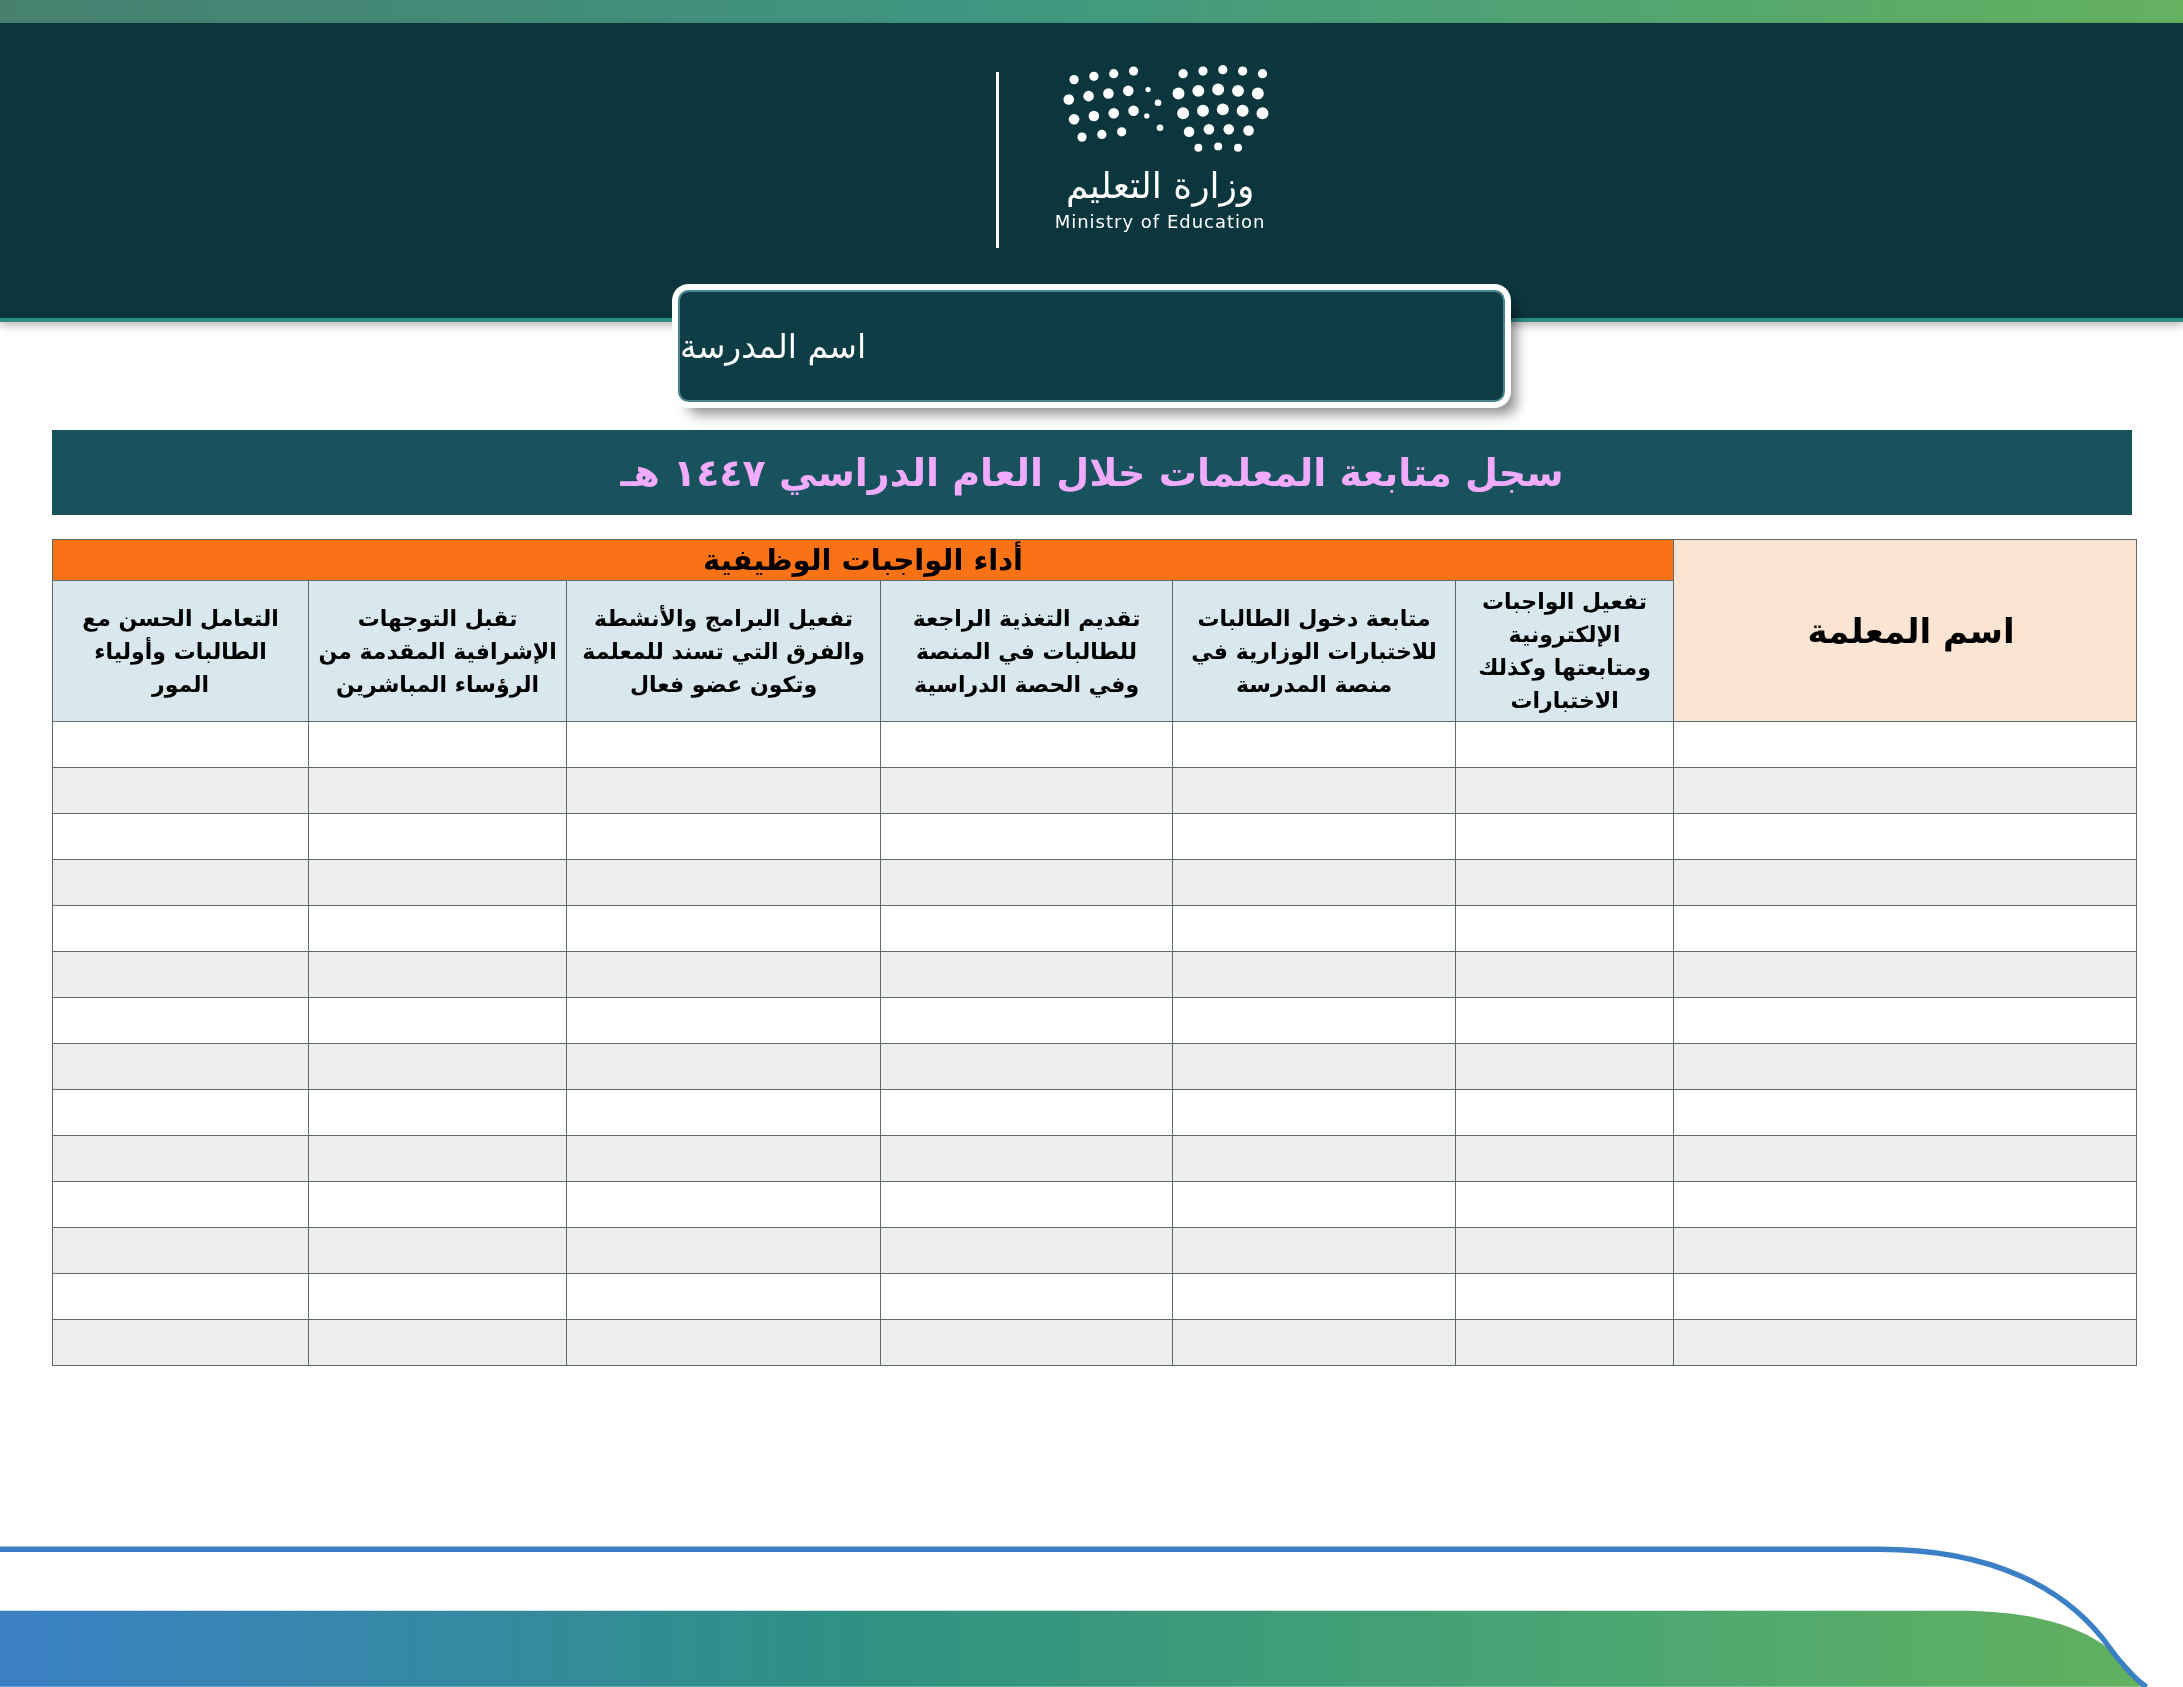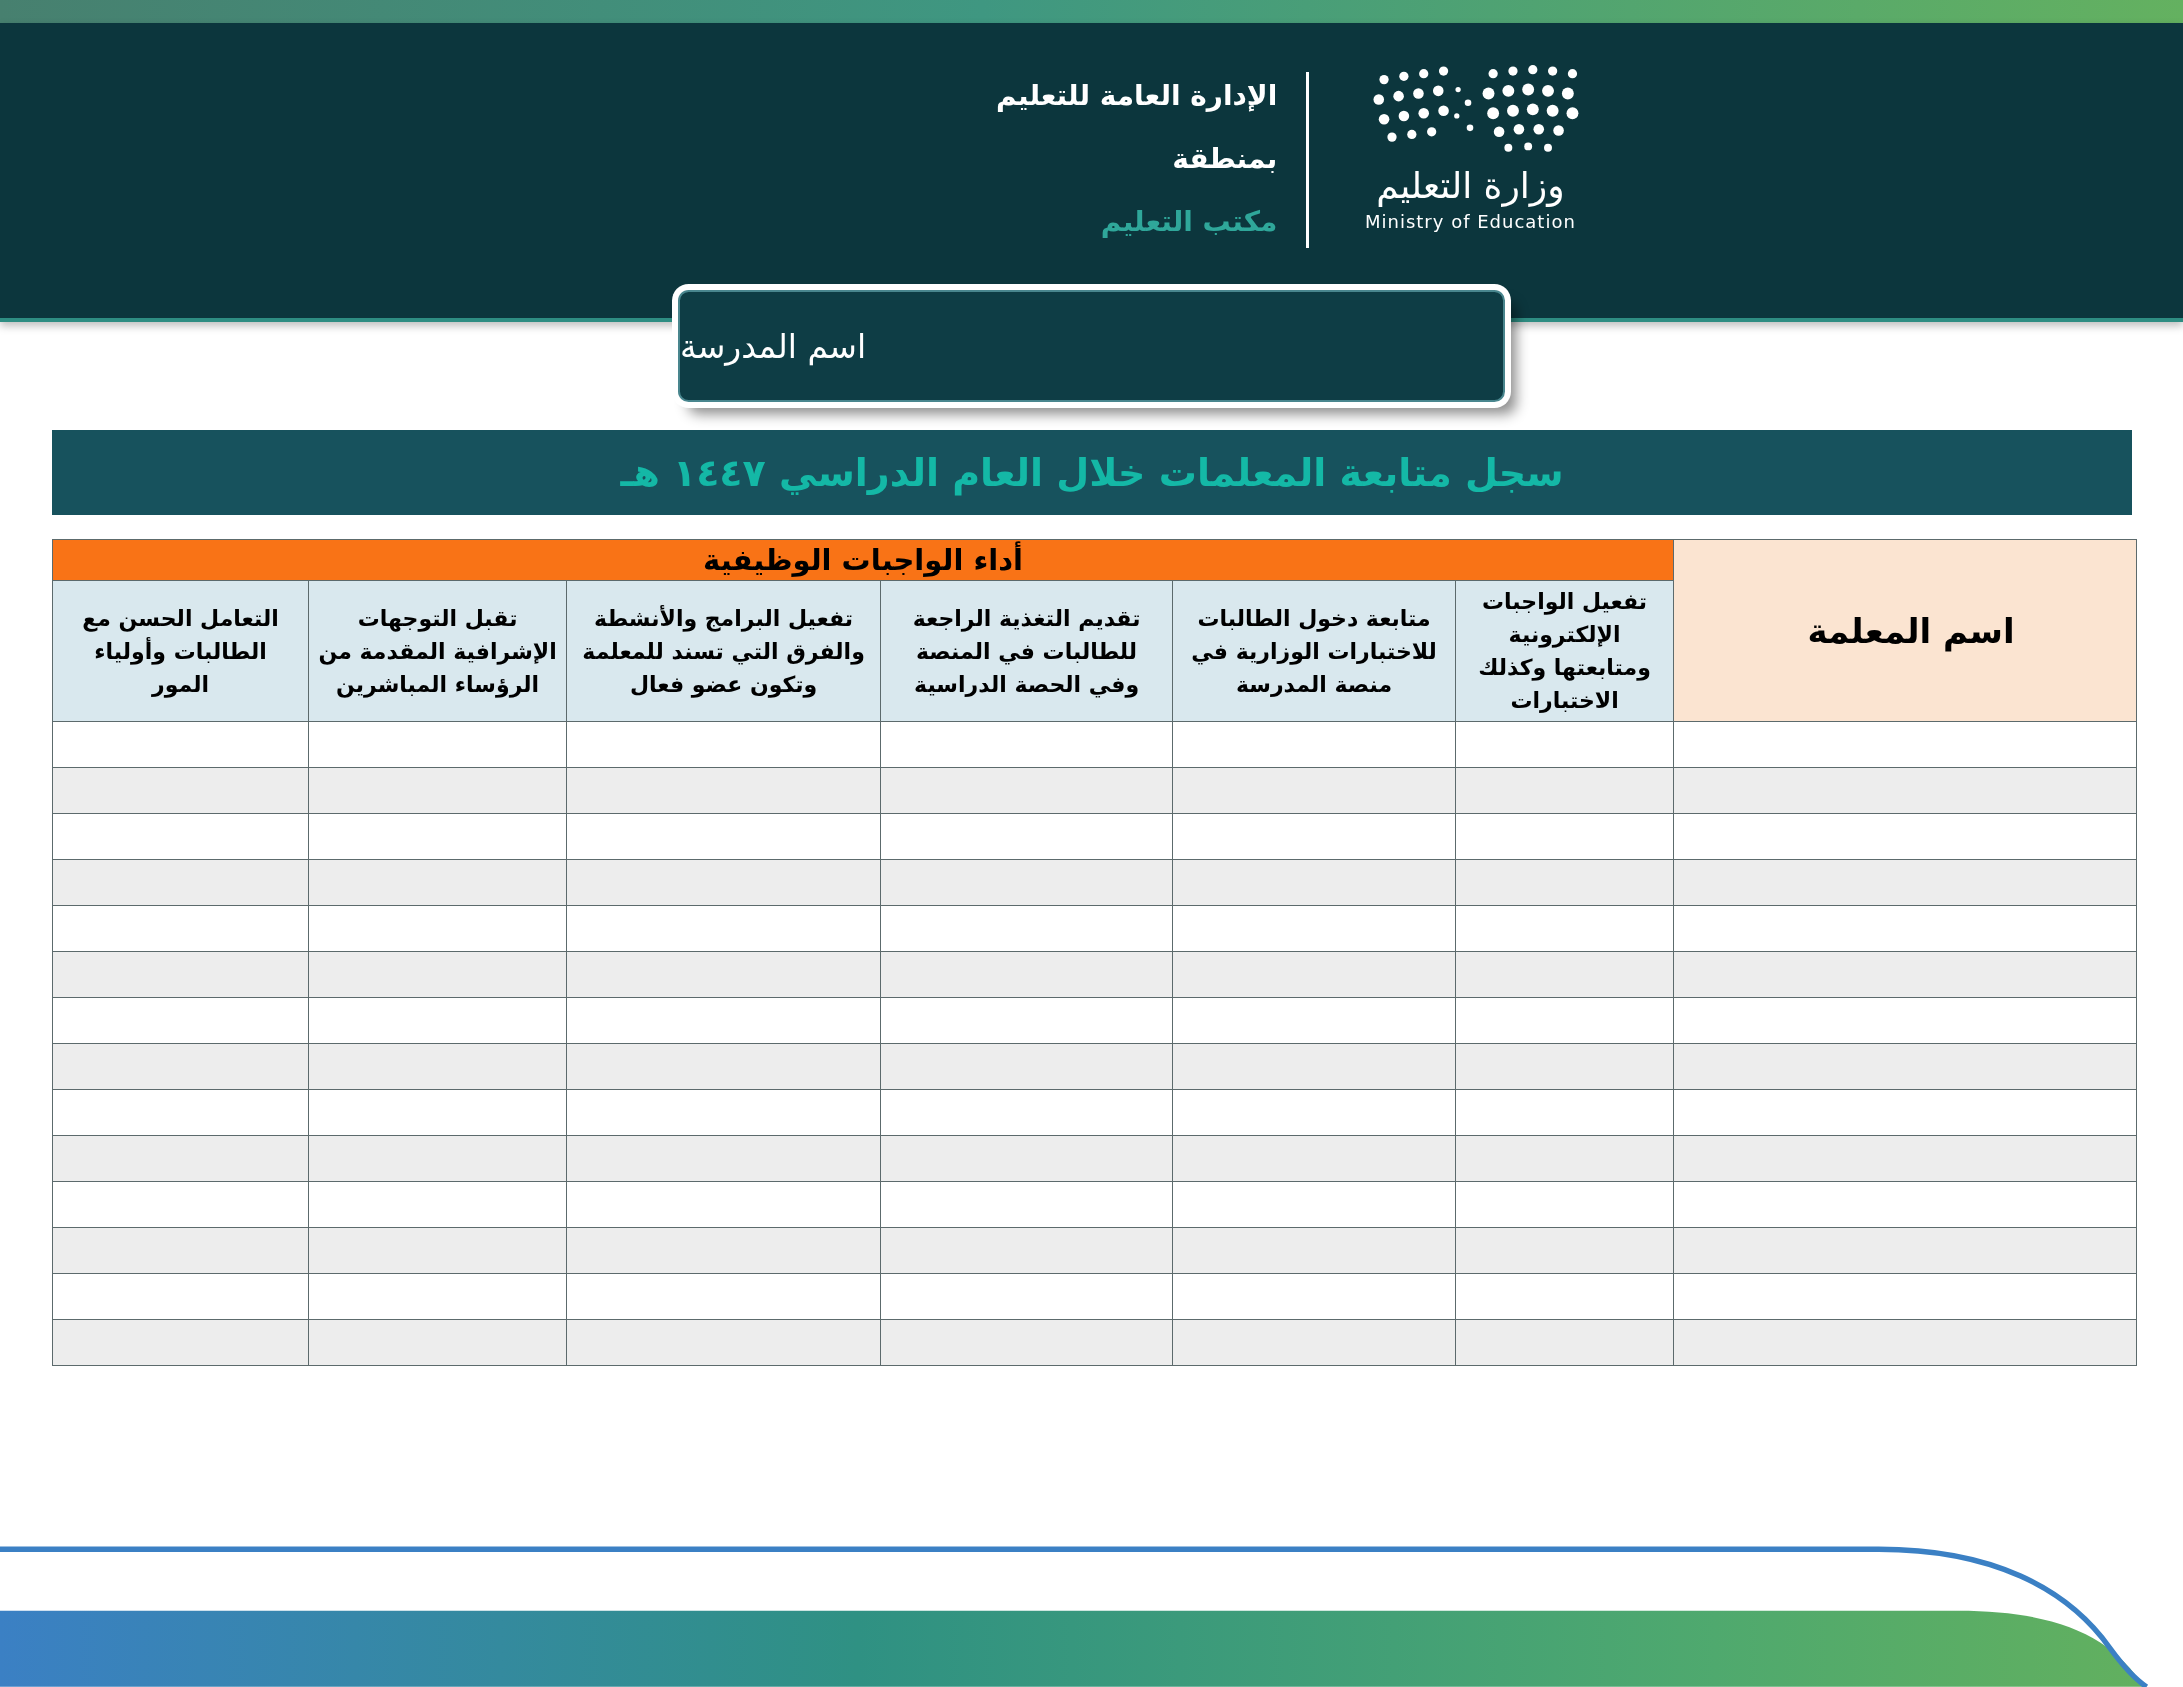--- a/index.html
+++ b/index.html
@@ -48,21 +48,21 @@
     box-shadow:0 0 0 6px #ffffff, 10.6px 12px 13.2px rgba(0,0,0,0.45);
     display:flex; align-items:center; justify-content:flex-end;
     color:#ffffff; font-size:33px; direction:rtl;
   }
 
   
   .title-banner {
     position:absolute; top:430px; left:52px;
     width:2080px; height:85px;
     background:#17525d;
-    color:#14b8a6; font-size:38px; font-weight:bold;
+    color:#f0abfc; font-size:38px; font-weight:bold;
     display:flex; align-items:center; justify-content:center;
     direction:rtl;
   }
 
   
   .table-wrap { position:absolute; top:539px; left:52px; width:2080px; }
   table { border-collapse:collapse; table-layout:fixed; width:2080px; direction:rtl; }
   th, td { border:1.3px solid #5c6a6c; text-align:center; vertical-align:middle; color:#000; }
   th.group-header { background:#f97316; height:41px; font-size:29px; font-weight:bold; }
   th.name-header  { background:#fbe4d1; font-size:34px; font-weight:bold;padding-left:12px; }
@@ -73,25 +73,20 @@
   
   .bottom-deco { position:absolute; left:0; bottom:0; width:2183px; height:212px; display:block; }
 </style>
 </head>
 <body>
 
 <div class="top-bar"></div>
 
 <header class="header">
   <div class="header-group">
-    <div class="org-text">
-      <div class="org-line">الإدارة العامة للتعليم</div>
-      <div class="org-line">بمنطقة</div>
-      <div class="org-line office">مكتب التعليم</div>
-    </div>
     <div class="vline"></div>
     <div class="logo-block">
       <svg width="238" height="98" viewBox="0 0 360 148" aria-hidden="true">
         <g fill="#ffffff">
           <circle cx="50" cy="25" r="7"></circle>
             <circle cx="80" cy="20" r="7"></circle>
             <circle cx="110" cy="16" r="7"></circle>
             <circle cx="140" cy="12" r="7"></circle>
           <circle cx="42" cy="55" r="8"></circle>
             <circle cx="72" cy="50" r="8"></circle>

